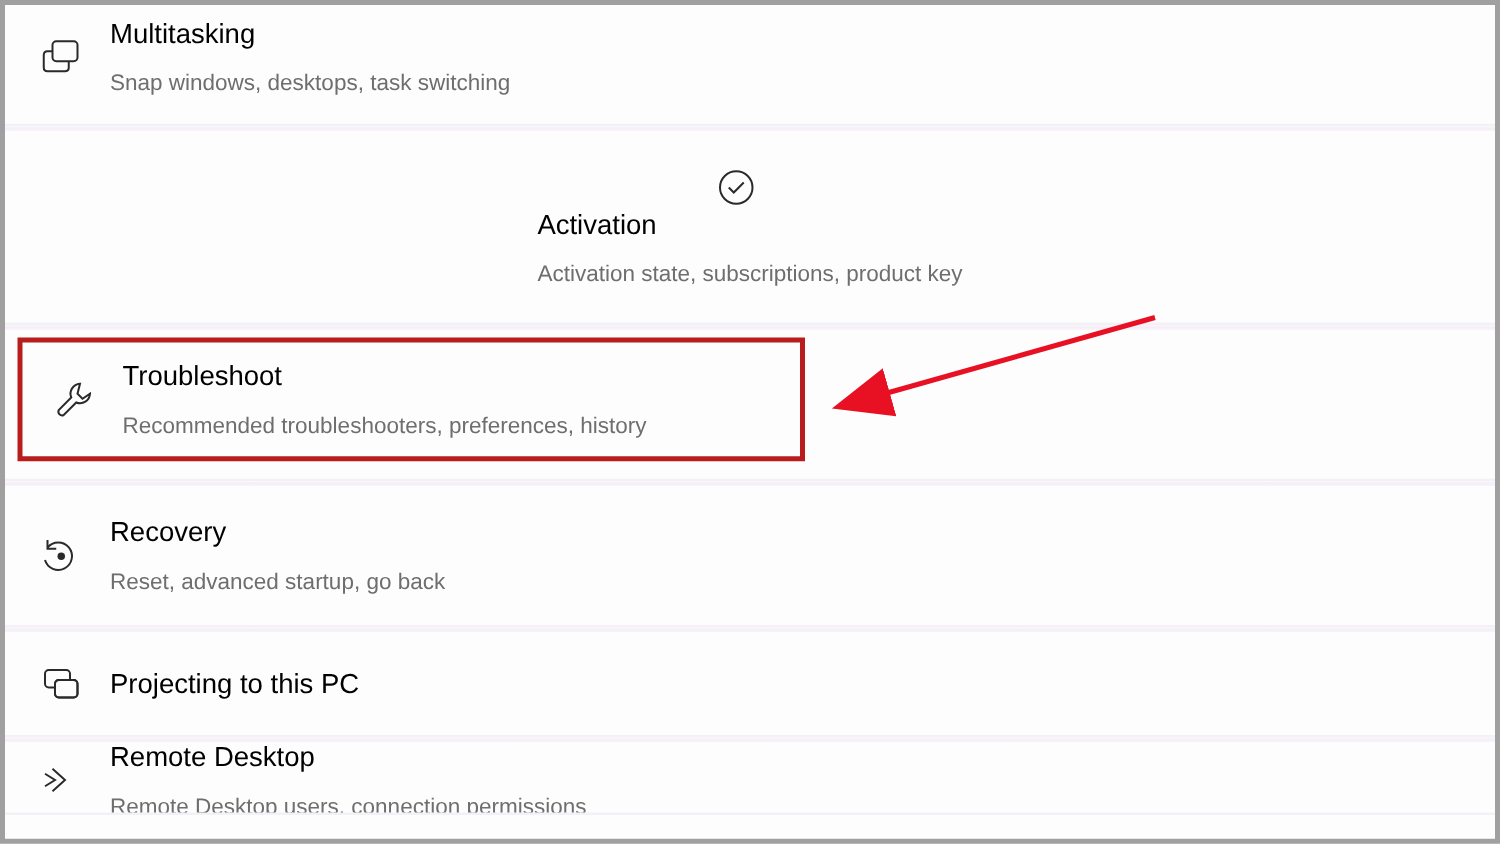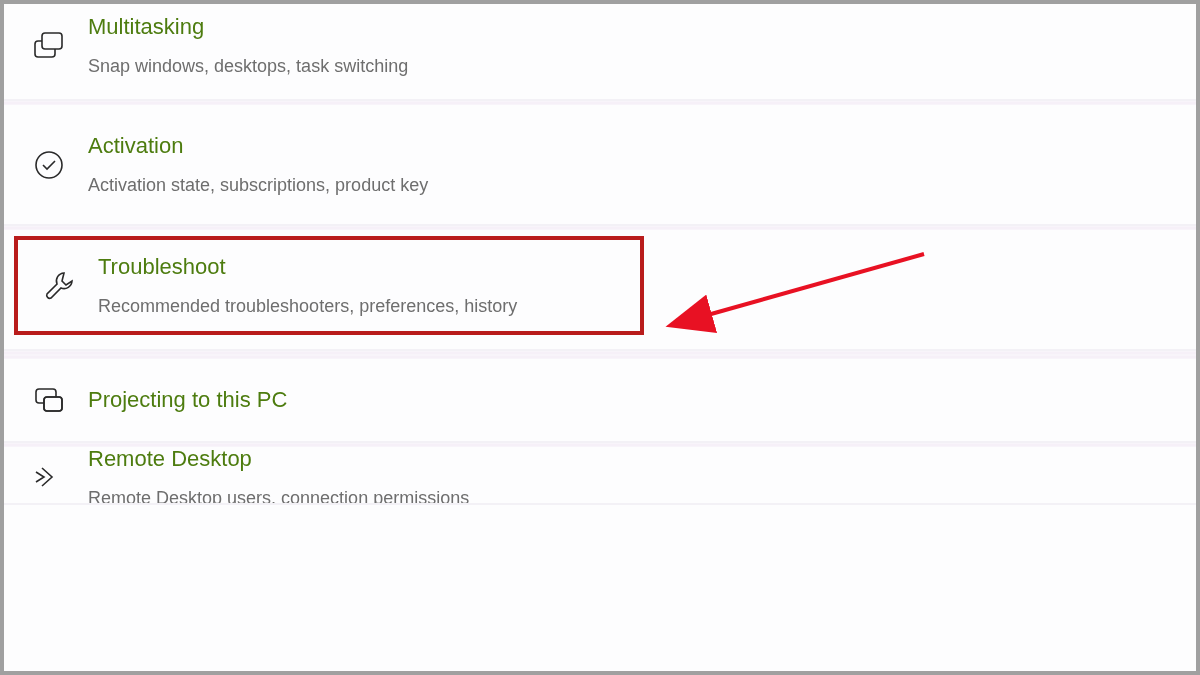--- a/index.html
+++ b/index.html
@@ -67,21 +67,21 @@
       stroke-width: 1.6;
       fill: none;
     }
     .text-block {
       display: flex;
       flex-direction: column;
       gap: 2px;
     }
     .item-title {
       font-size: 22px;
-      color: #4d7c0f;
+      color: #000000;
       font-weight: 400;
     }
     .item-sub {
       font-size: 18px;
       color: #6e6e6e;
       font-weight: 400;
       margin-top: 14px;
     }
     .separator-pink {
       height: 4px;
@@ -118,21 +118,21 @@
         </svg>
       </div>
       <div class="text-block">
         <div class="item-title">Multitasking</div>
         <div class="item-sub">Snap windows, desktops, task switching</div>
       </div>
     </div>
 
     <div class="separator-pink"></div>
 
-    <div class="settings-item" style="padding-top:28px;padding-bottom:28px;">
+    <div class="settings-item" style="padding-top:28px;padding-bottom:28px;flex-direction:column;">
       <div class="icon-wrap">
         <svg viewBox="0 0 34 34">
           <circle cx="17" cy="17" r="13"></circle>
           <path d="M11 17 L15 21 L23 13"></path>
         </svg>
       </div>
       <div class="text-block">
         <div class="item-title">Activation</div>
         <div class="item-sub">Activation state, subscriptions, product key</div>
       </div>
@@ -149,20 +149,33 @@
         </div>
         <div class="text-block">
           <div class="item-title">Troubleshoot</div>
           <div class="item-sub">Recommended troubleshooters, preferences, history</div>
         </div>
       </div>
     </div>
 
     <div class="separator-pink"></div>
 
+    <div class="settings-item" style="padding-top:24px;padding-bottom:24px;">
+      <div class="icon-wrap">
+        <svg viewBox="0 0 34 34">
+          <path d="M6 10 A11 11 0 1 1 4 20"></path>
+          <path d="M6 4 L6 11 L13 11"></path>
+          <circle cx="17" cy="17" r="3" fill="#2a2a2a" stroke="none"></circle>
+        </svg>
+      </div>
+      <div class="text-block">
+        <div class="item-title">Recovery</div>
+        <div class="item-sub">Reset, advanced startup, go back</div>
+      </div>
+    </div>
 
     <div class="separator-pink"></div>
 
     <div class="settings-item" style="padding-top:24px;padding-bottom:24px;align-items:center;">
       <div class="icon-wrap">
         <svg viewBox="0 0 34 34">
           <rect x="4" y="6" width="20" height="14" rx="3"></rect>
           <rect x="12" y="14" width="18" height="14" rx="3" fill="#fdfdfe"></rect>
           <rect x="12" y="14" width="18" height="14" rx="3"></rect>
         </svg>

